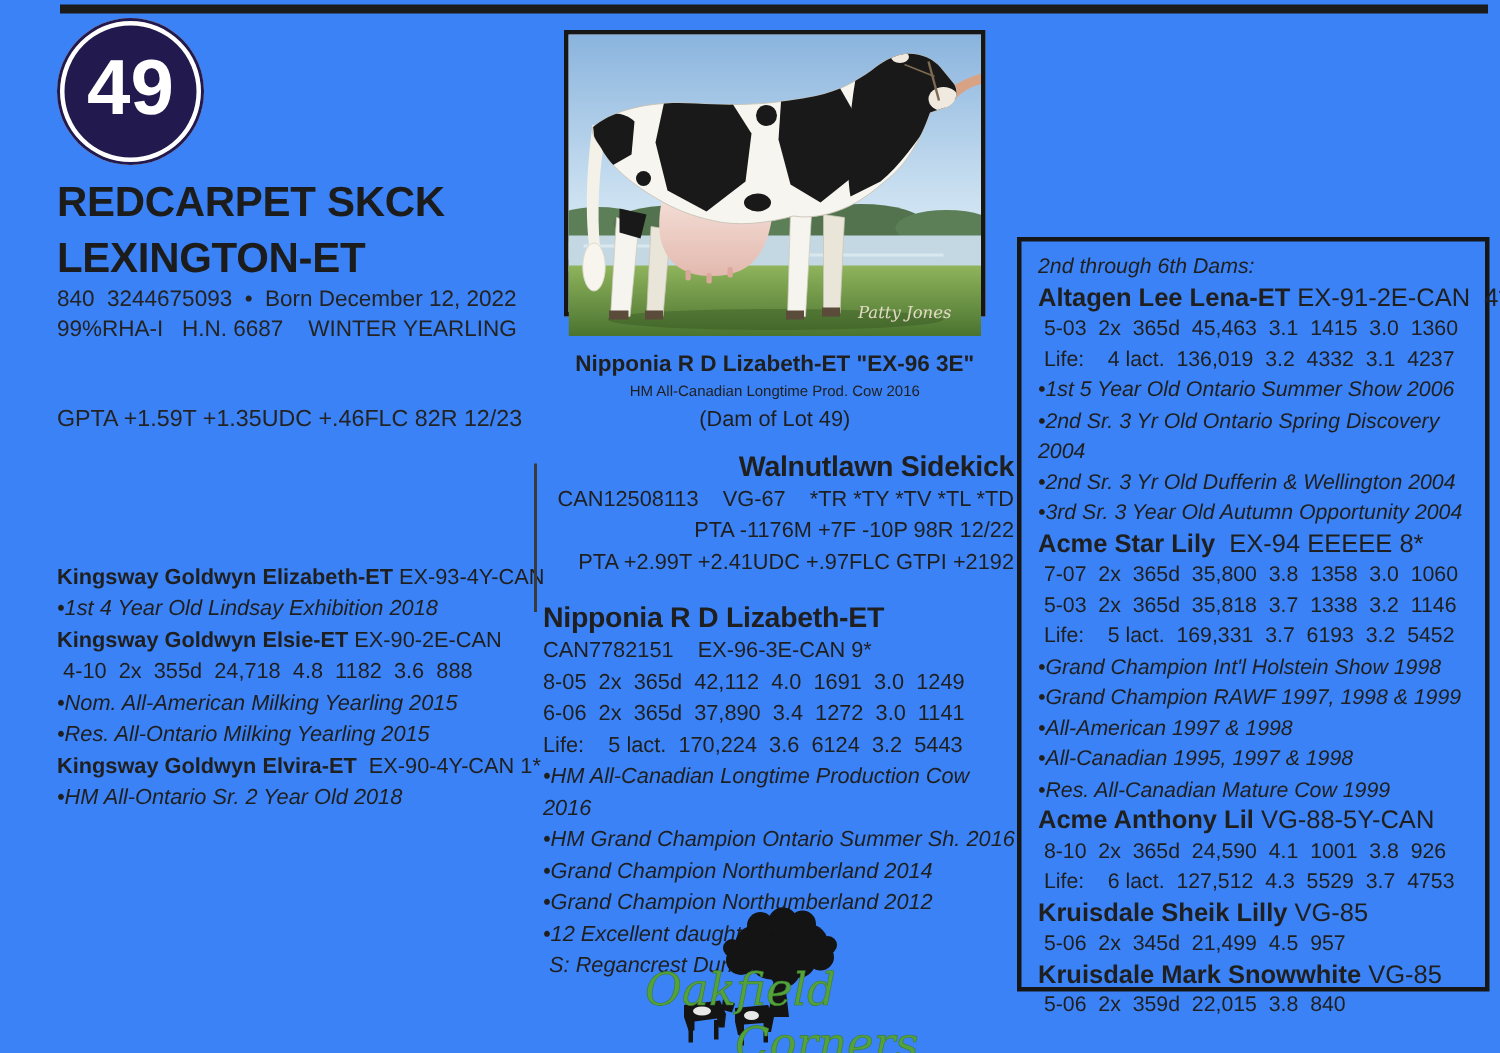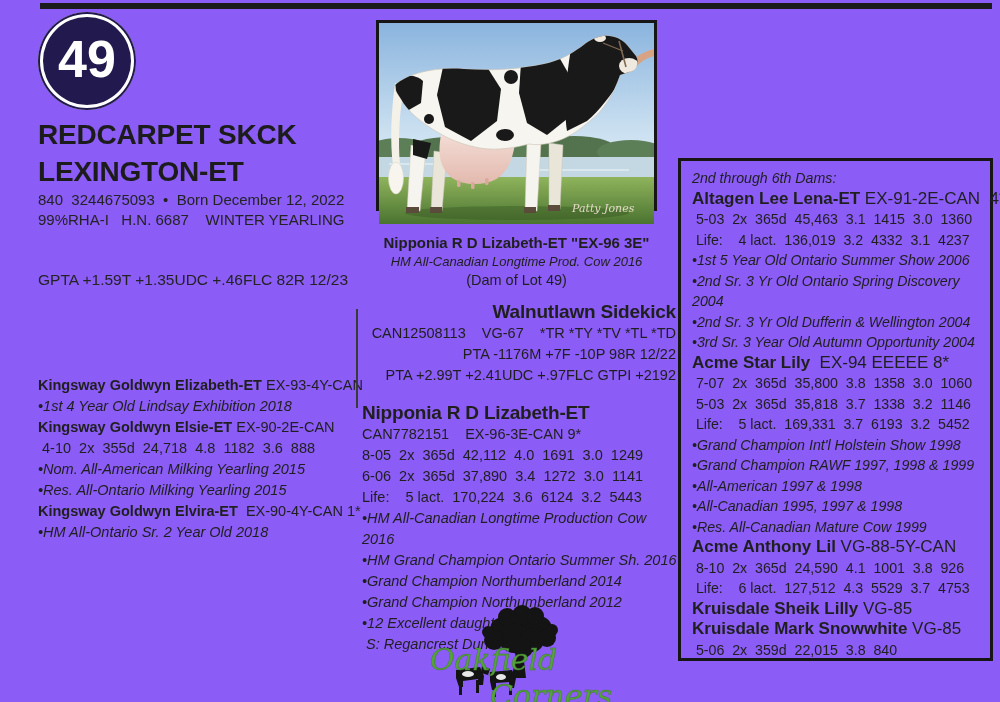--- a/index.html
+++ b/index.html
@@ -1,18 +1,18 @@
 <!DOCTYPE html>
 <html><head>
 <meta charset="utf-8">
 <style>
   html,body{margin:0;padding:0;}
   body{background:#888;}
   #page{
-    position:relative; width:1000px; height:702px; background:#8b5cf6;
+    position:relative; width:1000px; height:702px; background:#3b82f6;
     overflow:hidden; font-family:"Liberation Sans", sans-serif; color:#1f1f1f;
   }
   .abs{position:absolute;}
   .pre{white-space:pre;}
   .it{font-style:italic;}
   
   #top-bar{left:40px; top:3px; width:952px; height:6px; background:#1b1b1b;}
   
   #lot-circle{
     left:38px; top:12px; width:98px; height:98px; border-radius:50%;
@@ -25,21 +25,21 @@
   .title-line{font-size:28px; font-weight:bold; line-height:37px; letter-spacing:-0.2px; color:#1c1c1c;}
   .meta-line{font-size:15px; line-height:20px; color:#232323;}
   #gpta-line{margin-top:41px; font-size:15.5px; color:#232323;}
   #sisters{margin-top:86px; font-size:14.5px; line-height:21px;}
   .name-line{font-weight:bold; white-space:pre;}
   .name-line .grade{font-weight:normal;}
   
   #photo-frame{left:376px; top:20px; width:281px; height:191px; border:3px solid #161616; box-sizing:border-box; background:#bcd3e8;}
   #caption{left:360px; top:233px; width:313px; text-align:center;}
   #caption .cap-name{font-size:15px; font-weight:bold; line-height:19px;}
-  #caption .cap-sub{font-size:13px; font-style:italic; line-height:19px;}
+  #caption .cap-sub{font-size:10px; line-height:19px;}
   #caption .cap-note{font-size:14.5px; line-height:18px;}
   
   #v-rule{left:356px; top:309px; width:2px; height:99px; background:#3a3a3a;}
   #sire-block{left:364px; top:300px; width:312px;text-align:right;}
   #dam-block{left:362px; top:401px; width:318px;}
   .ped-name{font-size:19px; font-weight:bold; line-height:23px; letter-spacing:-0.2px;}
   .ped-line{font-size:14.5px; line-height:21px;}
   
   #dams-box{
     left:678px; top:158px; width:315px; height:503px; box-sizing:border-box;
@@ -203,20 +203,21 @@
     <div class="bl it">•Grand Champion RAWF 1997, 1998 &amp; 1999</div>
     <div class="bl it">•All-American 1997 &amp; 1998</div>
     <div class="bl it">•All-Canadian 1995, 1997 &amp; 1998</div>
     <div class="bl it">•Res. All-Canadian Mature Cow 1999</div>
 
     <div class="bl name-line"><span>Acme Anthony Lil</span><span class="grade"> VG-88-5Y-CAN</span></div>
     <div class="bl pre"> 8-10  2x  365d  24,590  4.1  1001  3.8  926</div>
     <div class="bl pre"> Life:    6 lact.  127,512  4.3  5529  3.7  4753</div>
 
     <div class="bl name-line"><span>Kruisdale Sheik Lilly</span><span class="grade"> VG-85</span></div>
+    <div class="bl pre"> 5-06  2x  345d  21,499  4.5  957</div>
 
     <div class="bl name-line"><span>Kruisdale Mark Snowwhite</span><span class="grade"> VG-85</span></div>
     <div class="bl pre"> 5-06  2x  359d  22,015  3.8  840</div>
   </div>
 
   <div id="logo" class="abs">
     <svg width="200" height="110" viewBox="0 0 200 110">
       <g fill="#141414">
         <circle cx="95" cy="20" r="15"></circle>
           <circle cx="77" cy="26" r="13"></circle>

